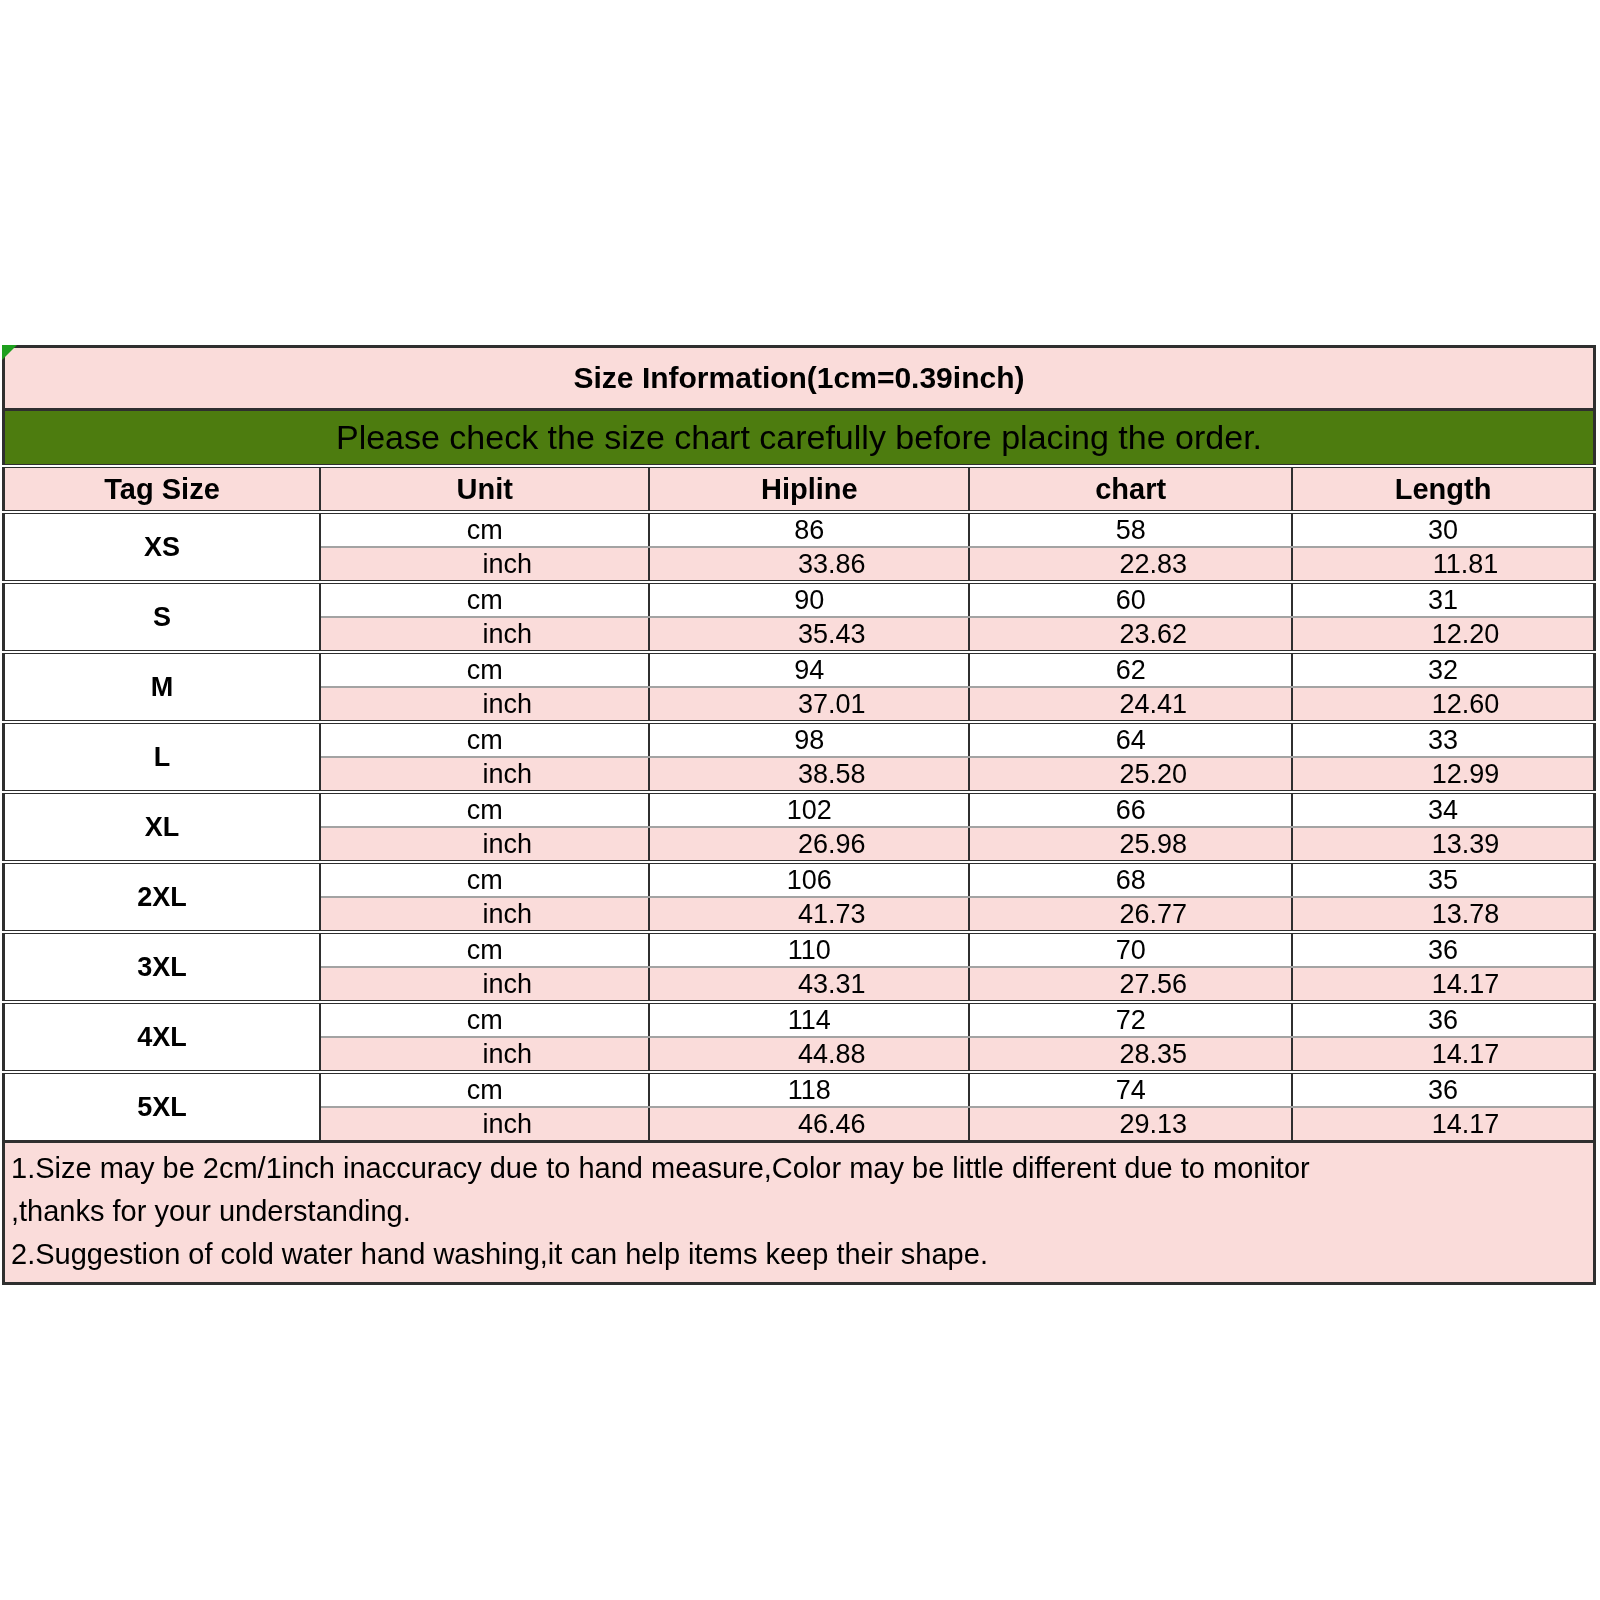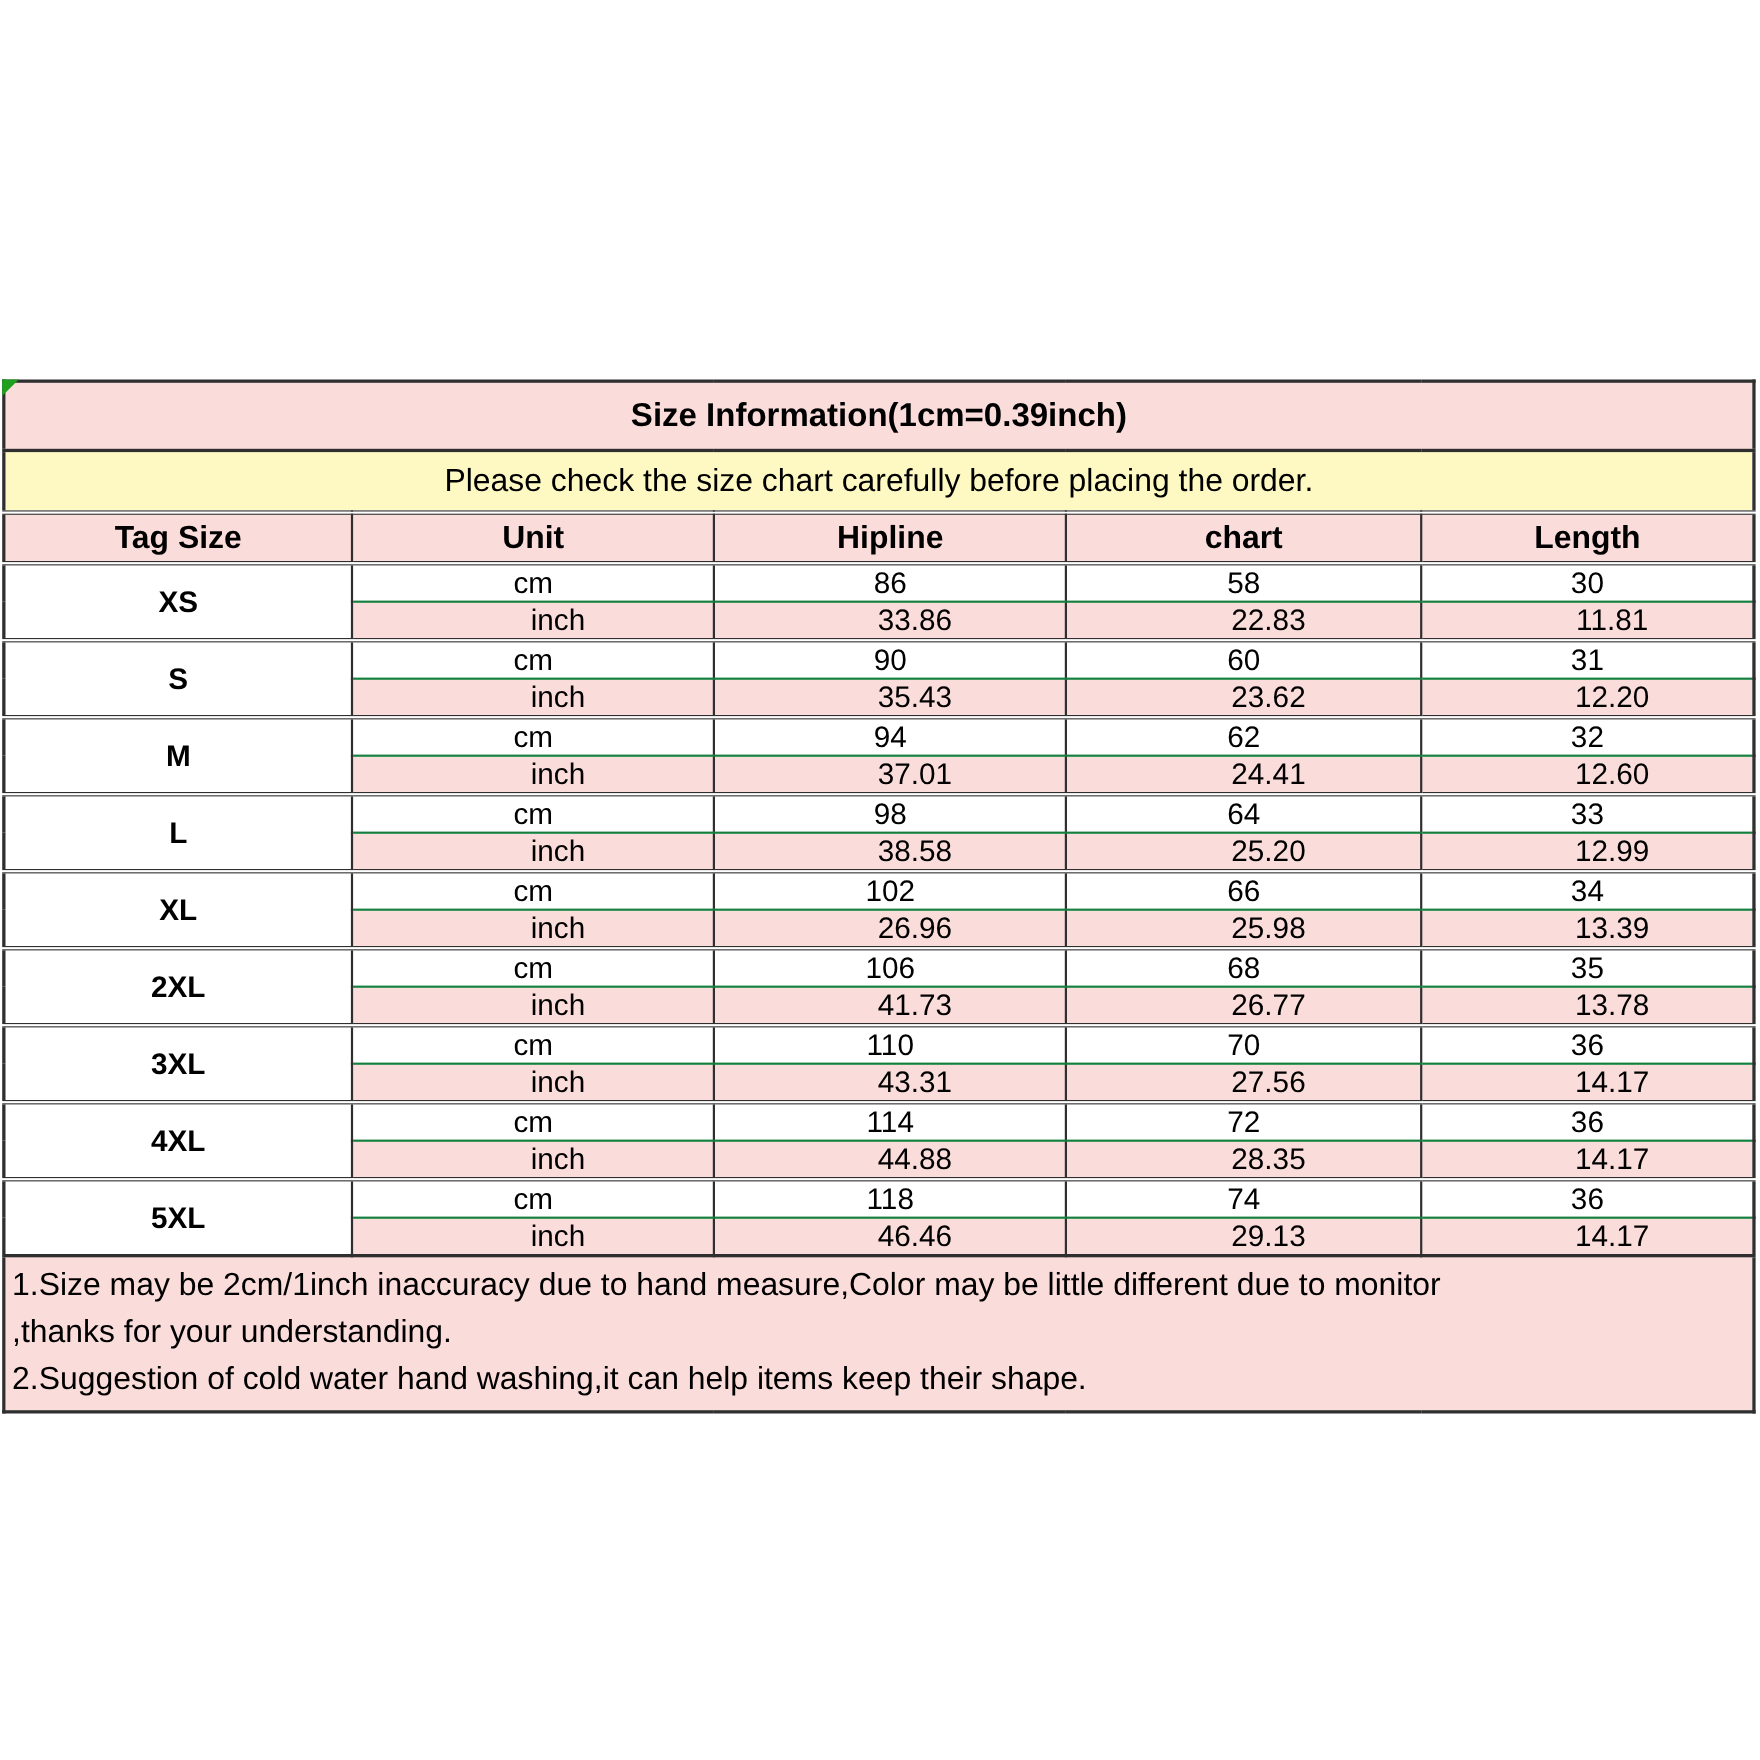--- a/index.html
+++ b/index.html
@@ -43,40 +43,40 @@
     white-space: nowrap;
   }
   tr.title-row td {
     background: #fadcda;
     font-weight: bold;
     font-size: 30px;
     height: 60px;
     border-bottom: 3px solid #2f2f2f;
   }
   tr.subtitle-row td {
-    background: #fef9c3;
-    font-size: 29px;
+    background: #4d7c0f;
+    font-size: 34px;
     height: 53px;
     border-bottom: 4px double #2f2f2f;
   }
   tr.header-row th {
     background: #fadcda;
     font-weight: bold;
     font-size: 29px;
     height: 42px;
     border-bottom: 4px double #2f2f2f;
   }
   tr.cm-row td, tr.inch-row td {
     font-size: 27px;
     height: 32px;
     line-height: 32px;
   }
   tr.cm-row td { background: #ffffff; }
   tr.inch-row td { background: #fadcda; padding-left: 45px; }
-  tr.cm-row td.measure { border-bottom: 2px solid #15803d; margin-left: 28px; }
+  tr.cm-row td.measure { border-bottom: 2px solid #a3a3a3; margin-left: 28px; }
   td.tag-cell {
     font-weight: bold;
     font-size: 31px;
     background: #ffffff;
   }
   tr.group-start td { border-top: 4px double #2f2f2f; }
   tr.notes-row td {
     background: #fadcda;
     border-top: 3px solid #2f2f2f;
     text-align: left;

